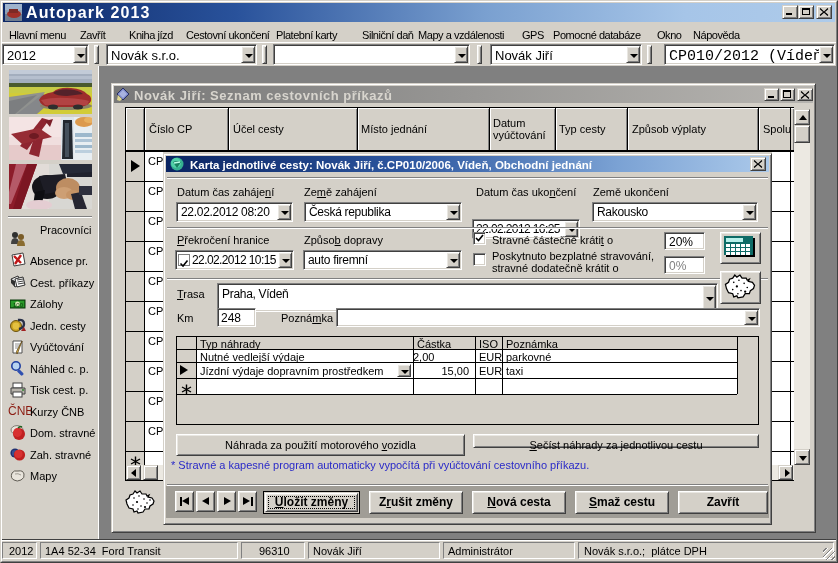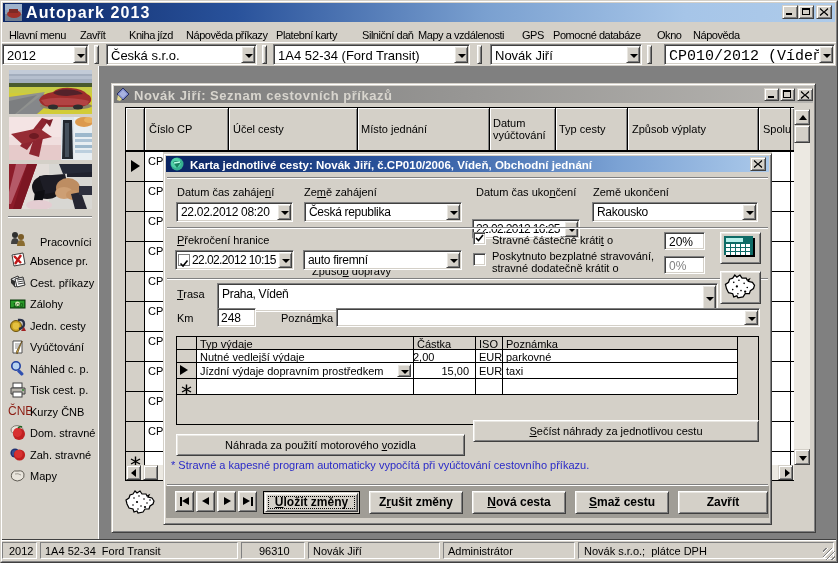--- a/index.html
+++ b/index.html
@@ -42,46 +42,45 @@
   </div>
 <div class="abs raised2" style="left:816px;top:5px;width:16px;height:14px;">
     <svg width="9" height="8" style="position:absolute;left:50%;top:50%;transform:translate(-50%,-50%);">
       <path d="M1 0 L4.5 3.5 L8 0 L9 1 L5.5 4 L9 7 L8 8 L4.5 4.8 L1 8 L0 7 L3.5 4 L0 1 Z" fill="#000"></path>
     </svg>
   </div>
 
 <div class="lbl mn" style="left:9px;top:29px;">Hlavní menu</div>
 <div class="lbl mn" style="left:80px;top:29px;">Zavřít</div>
 <div class="lbl mn" style="left:129px;top:29px;">Kniha jízd</div>
-<div class="lbl mn" style="left:186px;top:29px;">Nápověda příkazy</div>
+<div class="lbl mn" style="left:186px;top:29px;">Cestovní ukončení</div>
 <div class="lbl mn" style="left:276px;top:29px;">Platební karty</div>
 <div class="lbl mn" style="left:362px;top:29px;">Silniční daň</div>
 <div class="lbl mn" style="left:418px;top:29px;">Mapy a vzdálenosti</div>
 <div class="lbl mn" style="left:522px;top:29px;">GPS</div>
 <div class="lbl mn" style="left:553px;top:29px;">Pomocné databáze</div>
 <div class="lbl mn" style="left:657px;top:29px;">Okno</div>
 <div class="lbl mn" style="left:693px;top:29px;">Nápověda</div>
 
 <div class="abs" style="left:2px;top:42px;width:834px;height:25px;border-top:1px solid #fff;"></div>
 <div class="abs sunk" style="left:2px;top:44px;width:87px;height:21px;">
     <div class="cbtxt" style="font-size:13px;letter-spacing:0;">2012</div>
     <div class="cbbtn">
       <div class="arr"></div>
     </div>
   </div>
 <div class="abs raised" style="left:94px;top:45px;width:5px;height:19px;"></div>
 <div class="abs sunk" style="left:106px;top:44px;width:151px;height:21px;">
-    <div class="cbtxt" style="font-size:13px;letter-spacing:0;">Česká s.r.o.</div>
+    <div class="cbtxt" style="font-size:13px;letter-spacing:0;">Novák s.r.o.</div>
     <div class="cbbtn">
       <div class="arr"></div>
     </div>
   </div>
 <div class="abs raised" style="left:262px;top:45px;width:5px;height:19px;"></div>
 <div class="abs sunk" style="left:273px;top:44px;width:197px;height:21px;">
-    <div class="cbtxt" style="font-size:13px;letter-spacing:0;">1A4 52-34 (Ford Transit)</div>
     <div class="cbbtn">
       <div class="arr"></div>
     </div>
   </div>
 <div class="abs raised" style="left:477px;top:45px;width:5px;height:19px;"></div>
 <div class="abs sunk" style="left:490px;top:44px;width:152px;height:21px;">
     <div class="cbtxt" style="font-size:13px;letter-spacing:0;">Novák Jiří</div>
     <div class="cbbtn">
       <div class="arr"></div>
     </div>
@@ -157,21 +156,21 @@
 <ellipse cx="30" cy="41" rx="13" ry="5" fill="#e4cdd2"></ellipse>
 </svg></div>
 
 <div class="groove" style="left:8px;top:216px;width:84px;"></div>
 <div class="abs" style="left:10px;top:231px;width:16px;height:16px;"><svg width="16" height="16">
       <circle cx="5" cy="4" r="3" fill="#303030"></circle>
       <path d="M1 13 Q1 7 5 7 Q9 7 9 13 Z" fill="#404040"></path>
       <circle cx="11" cy="6" r="3" fill="#7a5c28"></circle>
       <path d="M7 15 Q7 9 11 9 Q15 9 15 15 Z" fill="#8a6c30"></path>
     </svg></div>
-<div class="lbl" style="left:30px;top:236px;padding-left:10px;">Pracovníci</div>
+<div class="lbl" style="left:30px;top:224px;padding-left:10px;">Pracovníci</div>
 <div class="abs" style="left:10px;top:252px;width:16px;height:16px;"><svg width="16" height="16">
       <polygon points="2,3 13,1 15,12 4,14" fill="#fff" stroke="#404040" stroke-width="1"></polygon>
       <path d="M4 4 L11 11 M11 3 L5 12" stroke="#c01818" stroke-width="2.4"></path>
     </svg></div>
 <div class="lbl" style="left:30px;top:255px;">Absence pr.</div>
 <div class="abs" style="left:10px;top:274px;width:16px;height:16px;"><svg width="16" height="16">
       <polygon points="1,5 8,2 12,10 5,13" fill="#e8e8e8" stroke="#303030"></polygon>
       <polygon points="5,5 13,3 15,11 7,13" fill="#fff" stroke="#303030"></polygon>
       <path d="M7 6 L13 5 M7.5 8 L13.5 7 M8 10 L14 9" stroke="#404040"></path>
       <polygon points="1,5 5,7 5,13 1,9" fill="#303030"></polygon>
@@ -405,21 +404,21 @@
   </div>
 <div class="abs sunk" style="left:592px;top:202px;width:166px;height:20px;">
     <div class="cbtxt" style="left:4px;top:2px;">Rakousko</div>
     <div class="cbbtn">
       <div class="arr"></div>
     </div>
   </div>
 <div class="groove" style="left:167px;top:227px;width:601px;"></div>
 
 <div class="lbl" style="left:177px;top:234px;"><u>P</u>řekročení hranice</div>
-<div class="lbl" style="left:312px;top:234px;margin-top:31px;">Způso<u>b</u> dopravy</div>
+<div class="lbl" style="left:304px;top:234px;">Způso<u>b</u> dopravy</div>
 <div class="abs sunk" style="left:175px;top:250px;width:119px;height:20px;">
   <div class="abs" style="left:2px;top:3px;width:12px;height:12px;border:1px solid #808080;background:#fff;"><svg width="10" height="10">
         <path d="M1.5 4.5 L4 7 L8.5 1.5" stroke="#000" stroke-width="1.6" fill="none"></path>
       </svg></div>
   <div class="cbtxt" style="left:16px;top:2px;letter-spacing:-0.6px;">22.02.2012 10:15</div>
     <div class="cbbtn">
       <div class="arr"></div>
     </div>
   </div>
 <div class="abs sunk" style="left:303px;top:250px;width:159px;height:20px;">
@@ -504,21 +503,21 @@
 <div class="abs" style="left:196px;top:349px;width:541px;height:45px;background:#fff;"></div>
 <div class="gline" style="left:177px;top:349px;width:560px;height:1px;"></div>
 <div class="gline" style="left:177px;top:362px;width:560px;height:1px;"></div>
 <div class="gline" style="left:177px;top:378px;width:560px;height:1px;"></div>
 <div class="gline" style="left:177px;top:394px;width:560px;height:1px;"></div>
 <div class="gline" style="left:196px;top:337px;width:1px;height:57px;"></div>
 <div class="gline" style="left:413px;top:337px;width:1px;height:57px;"></div>
 <div class="gline" style="left:475px;top:337px;width:1px;height:57px;"></div>
 <div class="gline" style="left:502px;top:337px;width:1px;height:57px;"></div>
 <div class="gline" style="left:737px;top:337px;width:1px;height:57px;"></div>
-<div class="lbl" style="left:200px;top:338px;">Typ výdaje</div>
+<div class="lbl" style="left:200px;top:338px;">Typ náhrady</div>
 <div class="lbl" style="left:417px;top:338px;">Částka</div>
 <div class="lbl" style="left:479px;top:338px;">ISO</div>
 <div class="lbl" style="left:506px;top:338px;">Poznámka</div>
 <div class="lbl" style="left:200px;top:351px;">Nutné vedlejší výdaje</div>
 <div class="lbl" style="left:413px;top:351px;width:56px;text-align:left;">2,00</div>
 <div class="lbl" style="left:479px;top:351px;">EUR</div>
 <div class="lbl" style="left:506px;top:351px;">parkovné</div>
 <div class="abs" style="left:180px;top:365px;width:0;height:0;border-top:5px solid transparent;border-bottom:5px solid transparent;border-left:8px solid #000;"></div>
 <div class="lbl" style="left:200px;top:365px;">Jízdní výdaje dopravním prostředkem</div>
 <div class="abs raised" style="left:397px;top:364px;width:14px;height:13px;">
@@ -529,21 +528,21 @@
 <div class="lbl" style="left:506px;top:365px;">taxi</div>
 <div class="abs" style="left:181px;top:381px;width:11px;height:11px;"><svg width="11" height="11">
       <g stroke="#000" stroke-width="1.4">
         <line x1="5.5" y1="0.5" x2="5.5" y2="10.5"></line>
         <line x1="1" y1="3" x2="10" y2="8"></line>
         <line x1="10" y1="3" x2="1" y2="8"></line>
       </g>
     </svg></div>
 
 <div class="abs raised" style="left:176px;top:434px;width:289px;height:22px;text-align:center;font-size:11px;line-height:20px;">Náhrada za použití motorového <u>v</u>ozidla</div>
-<div class="abs raised" style="left:473px;top:420px;width:286px;height:22px;text-align:center;font-size:11px;line-height:20px;"><u>S</u>ečíst náhrady za jednotlivou cestu</div>
+<div class="abs raised" style="left:473px;top:434px;width:286px;height:14px;text-align:center;font-size:11px;line-height:20px;"><u>S</u>ečíst náhrady za jednotlivou cestu</div>
 
 <div class="abs" style="left:171px;top:459px;font-size:11px;color:#2a2ac8;white-space:nowrap;">* Stravné a kapesné program automaticky vypočítá při vyúčtování cestovního příkazu.</div>
 <div class="groove" style="left:167px;top:484px;width:601px;"></div>
 
 <div class="abs" style="left:166px;top:486px;width:603px;height:32px;background:#a09d96;"></div>
 <div class="abs raised" style="left:175px;top:491px;width:19px;height:21px;">
     <div class="abs" style="left:4px;top:5px;width:2px;height:9px;background:#000;"></div>
     <div class="abs" style="left:6px;top:5px;width:0;height:0;border-top:4.5px solid transparent;border-bottom:4.5px solid transparent;border-right:7px solid #000;"></div>
   </div>
 <div class="abs raised" style="left:196px;top:491px;width:19px;height:21px;">

